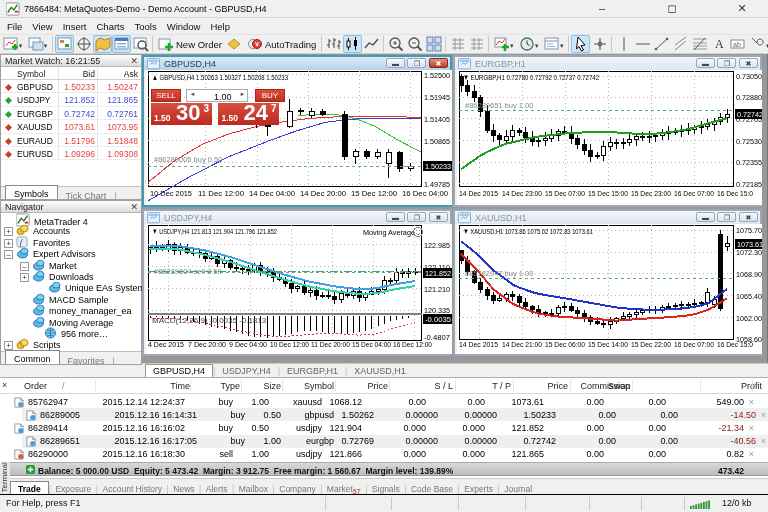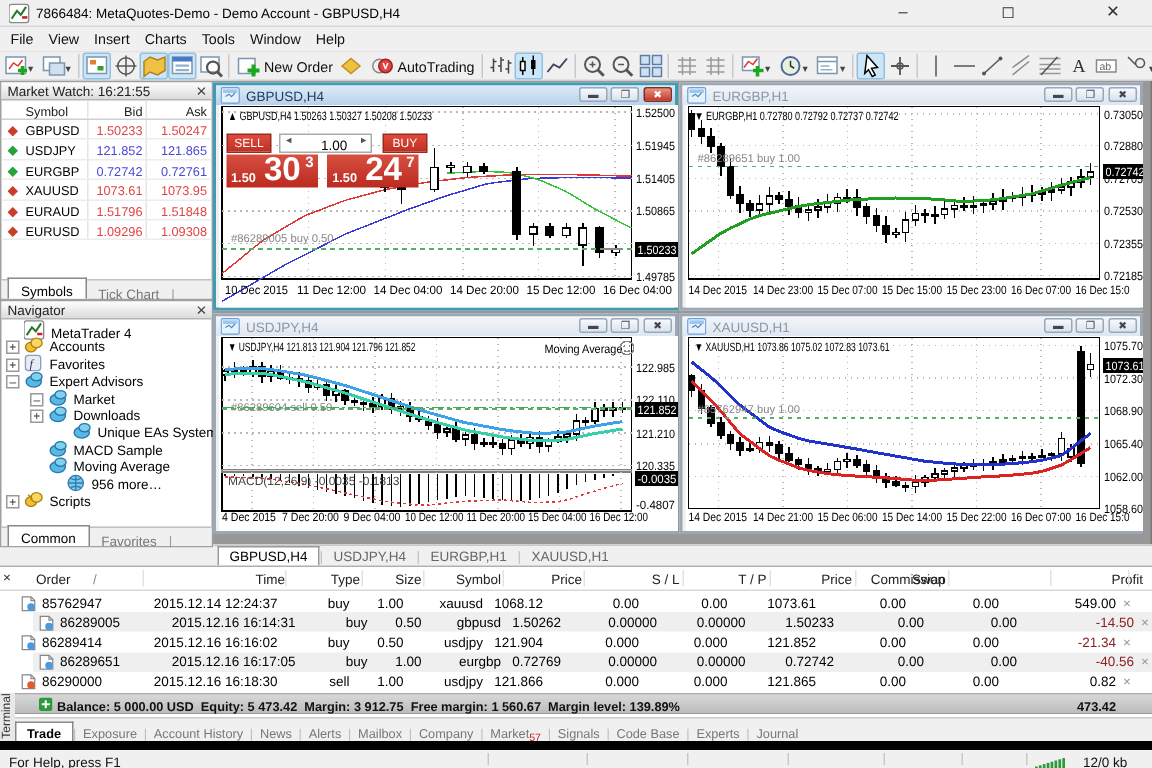--- a/index.html
+++ b/index.html
@@ -86,21 +86,21 @@
 .trowd.alt{background:#efefef;margin-left:12px;}
 .tcell{position:absolute;top:1.5px;}
 .num{text-align:right;}
 #balrow{position:absolute;left:10px;top:84px;width:758px;height:14px;background:linear-gradient(#d8d8d8,#bdbdbd);border-top:1px solid #aaa;border-bottom:1px solid #999;font-weight:bold;color:#111;font-size:8.5px;}
 #termtabs{position:absolute;left:10px;top:100px;width:758px;height:17px;background:#f0f0f0;border-top:1px solid #ccc;font-size:8.5px;padding-top:2px;white-space:nowrap;}
 .ttab{display:inline-block;padding:1px 4.5px;color:#777;}
 .ttab.on{background:#fff;border:1px solid #888;border-bottom:none;color:#000;font-weight:bold;padding:2px 7px;}
 #termside{position:absolute;left:0;top:84px;width:10px;height:33px;background:#e8e8e8;}
 #termside span{position:absolute;left:-11px;top:11px;transform:rotate(-90deg);font-size:8px;color:#333;width:30px;}
 
-#statusbar{left:0;top:494px;width:768px;height:18px;background:#f0f0f0;border-top:6px solid #000000;font-size:9px;color:#111;}
+#statusbar{left:0;top:494px;width:768px;height:18px;background:#f0f0f0;border-top:1px solid #000000;font-size:9px;color:#111;}
 .sbsep{position:absolute;top:2px;bottom:2px;width:1px;background:#c8c8c8;}
 </style></head>
 <body>
 <div id="root">
 <div class="abs" id="titlebar">
   <span class="ticon"><svg width="14" height="14" viewBox="0 0 16 16">
           <rect x="0" y="1" width="15" height="14" rx="2" fill="#fff" stroke="#888"></rect>
           <path d="M2 12l4-6 3 3 4-6" stroke="#2a7a2a" fill="none" stroke-width="1.6"></path>
           <path d="M10 11h4" stroke="#cc2222" stroke-width="2"></path>
         </svg></span>
@@ -317,20 +317,24 @@
               <ellipse cx="9" cy="4.5" rx="4" ry="3" fill="#80d0f0" stroke="#2878a8"></ellipse>
             </svg></span><span>Downloads</span></div>
         <div class="trow" style="padding-left:34px"><span class="expspace"></span><span class="ticon"><svg width="13" height="12" viewBox="0 0 14 13">
               <ellipse cx="7" cy="8" rx="5.5" ry="4" fill="#58b8e8" stroke="#2878a8"></ellipse>
               <ellipse cx="9" cy="4.5" rx="4" ry="3" fill="#80d0f0" stroke="#2878a8"></ellipse>
             </svg></span><span>Unique EAs System 0…</span></div>
         <div class="trow" style="padding-left:18px"><span class="expspace"></span><span class="ticon"><svg width="13" height="12" viewBox="0 0 14 13">
               <ellipse cx="7" cy="8" rx="5.5" ry="4" fill="#58b8e8" stroke="#2878a8"></ellipse>
               <ellipse cx="9" cy="4.5" rx="4" ry="3" fill="#80d0f0" stroke="#2878a8"></ellipse>
             </svg></span><span>MACD Sample</span></div>
+        <div class="trow" style="padding-left:18px"><span class="expspace"></span><span class="ticon"><svg width="13" height="12" viewBox="0 0 14 13">
+              <ellipse cx="7" cy="8" rx="5.5" ry="4" fill="#58b8e8" stroke="#2878a8"></ellipse>
+              <ellipse cx="9" cy="4.5" rx="4" ry="3" fill="#80d0f0" stroke="#2878a8"></ellipse>
+            </svg></span><span>money_manager_ea</span></div>
         <div class="trow" style="padding-left:18px"><span class="expspace"></span><span class="ticon"><svg width="13" height="12" viewBox="0 0 14 13">
               <ellipse cx="7" cy="8" rx="5.5" ry="4" fill="#58b8e8" stroke="#2878a8"></ellipse>
               <ellipse cx="9" cy="4.5" rx="4" ry="3" fill="#80d0f0" stroke="#2878a8"></ellipse>
             </svg></span><span>Moving Average</span></div>
         <div class="trow" style="padding-left:30px"><span class="expspace"></span><span class="ticon"><svg width="13" height="12" viewBox="0 0 14 13">
               <circle cx="7" cy="6.5" r="5.5" fill="#7ec8f0" stroke="#3080b0"></circle>
               <path d="M7 1v11M1.5 6.5h11M3 3a8 8 0 0 0 8 0M3 10a8 8 0 0 1 8 0" stroke="#3080b0" fill="none"></path>
             </svg></span><span>956 more…</span></div>
         <div class="trow" style="padding-left:2px"><span class="exp">+</span><span class="ticon"><svg width="13" height="12" viewBox="0 0 14 13">
               <ellipse cx="5" cy="8" rx="4" ry="3.5" fill="#f0c030" stroke="#b08010"></ellipse>

